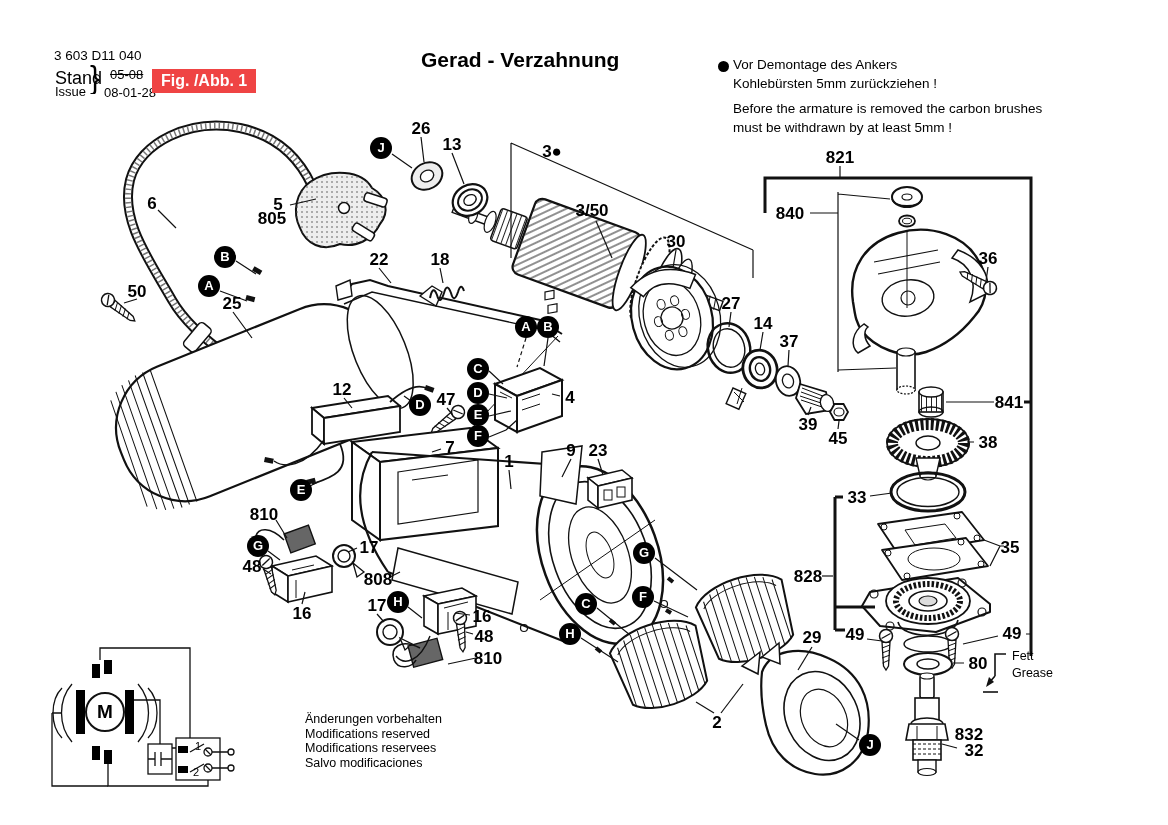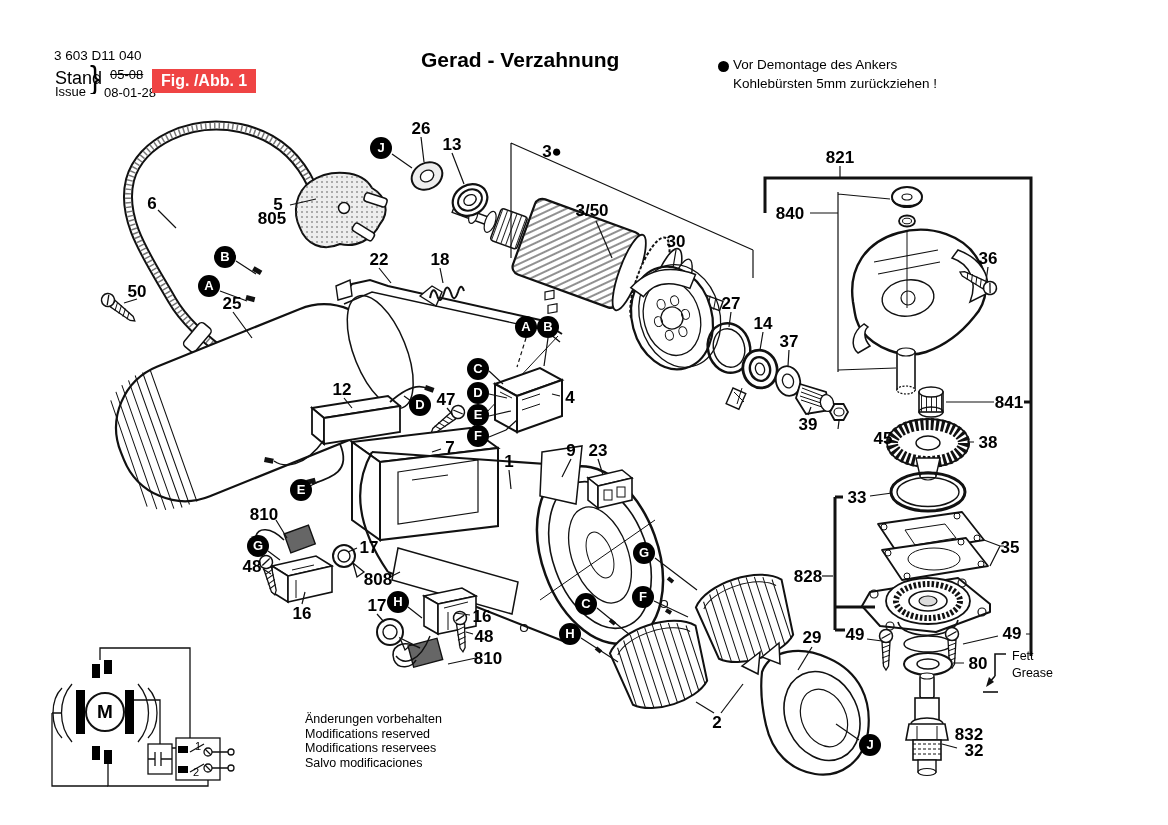--- a/index.html
+++ b/index.html
@@ -409,20 +409,22 @@
 <div class="abs hdr-old z3">05-08</div>
 <div class="abs hdr-new z3">08-01-28</div>
 <div class="abs fig-box z3">Fig. /Abb. 1</div>
 
 <div class="abs title z3">Gerad - Verzahnung</div>
 
 <div class="abs notice-bullet z3"></div>
 <div class="abs notice z3">
   <div>Vor Demontage des Ankers</div>
   <div>Kohlebürsten 5mm zurückziehen !</div>
+  <div class="en">Before the armature is removed the carbon brushes</div>
+  <div>must be withdrawn by at least 5mm !</div>
 </div>
 
 <div class="abs footer z3">
   <div>Änderungen vorbehalten</div>
   <div>Modifications reserved</div>
   <div>Modifications reservees</div>
   <div>Salvo modificaciones</div>
 </div>
 
 <div class="abs grease z3">
@@ -454,21 +456,21 @@
     <div class="callout" style="left: 763px; top: 323px;">14</div>
     <div class="callout" style="left: 789px; top: 341px;">37</div>
     <div class="callout" style="left: 570px; top: 397px;">4</div>
     <div class="callout" style="left: 342px; top: 389px;">12</div>
     <div class="callout" style="left: 446px; top: 399px;">47</div>
     <div class="callout" style="left: 450px; top: 447px;">7</div>
     <div class="callout" style="left: 509px; top: 461px;">1</div>
     <div class="callout" style="left: 571px; top: 450px;">9</div>
     <div class="callout" style="left: 598px; top: 450px;">23</div>
     <div class="callout" style="left: 808px; top: 424px;">39</div>
-    <div class="callout" style="left: 838px; top: 438px; margin-left: 45px;">45</div>
+    <div class="callout" style="left: 838px; top: 438px;">45</div>
     <div class="callout" style="left: 1009px; top: 402px;">841</div>
     <div class="callout" style="left: 988px; top: 442px;">38</div>
     <div class="callout" style="left: 857px; top: 497px;">33</div>
     <div class="callout" style="left: 1010px; top: 547px;">35</div>
     <div class="callout" style="left: 808px; top: 576px;">828</div>
     <div class="callout" style="left: 855px; top: 634px;">49</div>
     <div class="callout" style="left: 1012px; top: 633px;">49</div>
     <div class="callout" style="left: 978px; top: 663px;">80</div>
     <div class="callout" style="left: 812px; top: 637px;">29</div>
     <div class="callout" style="left: 969px; top: 734px;">832</div>

